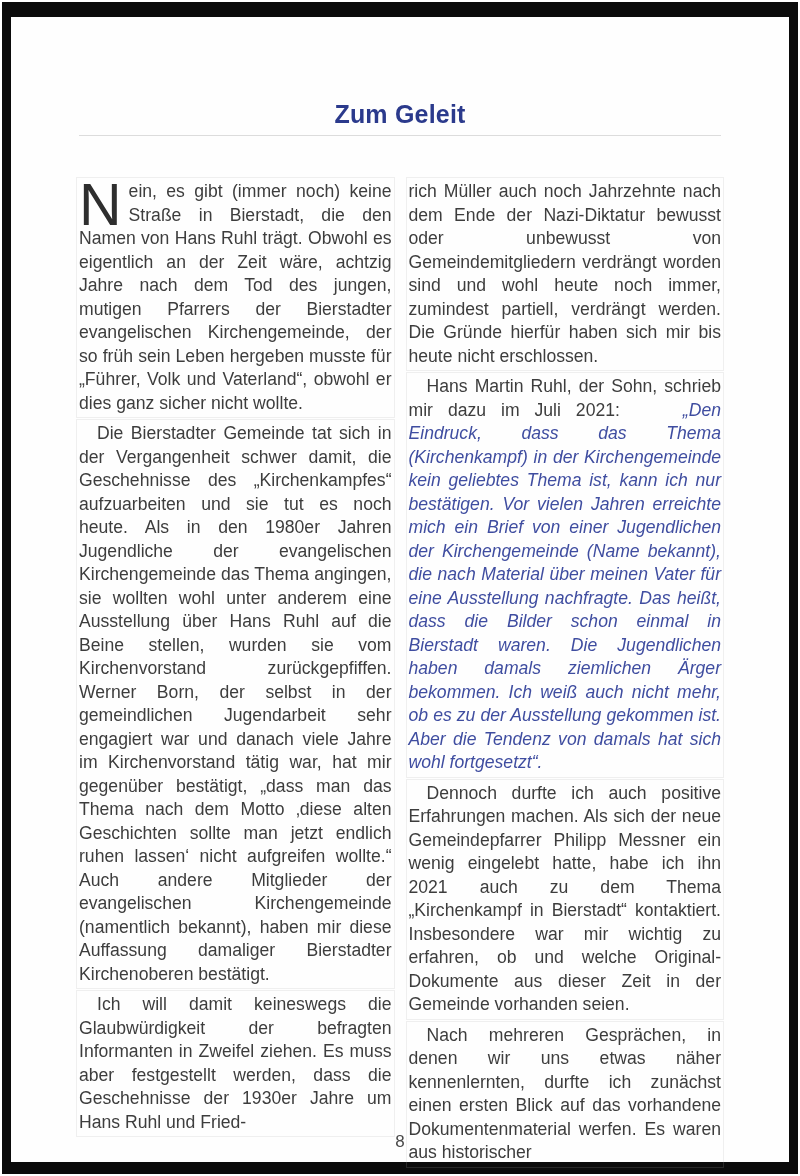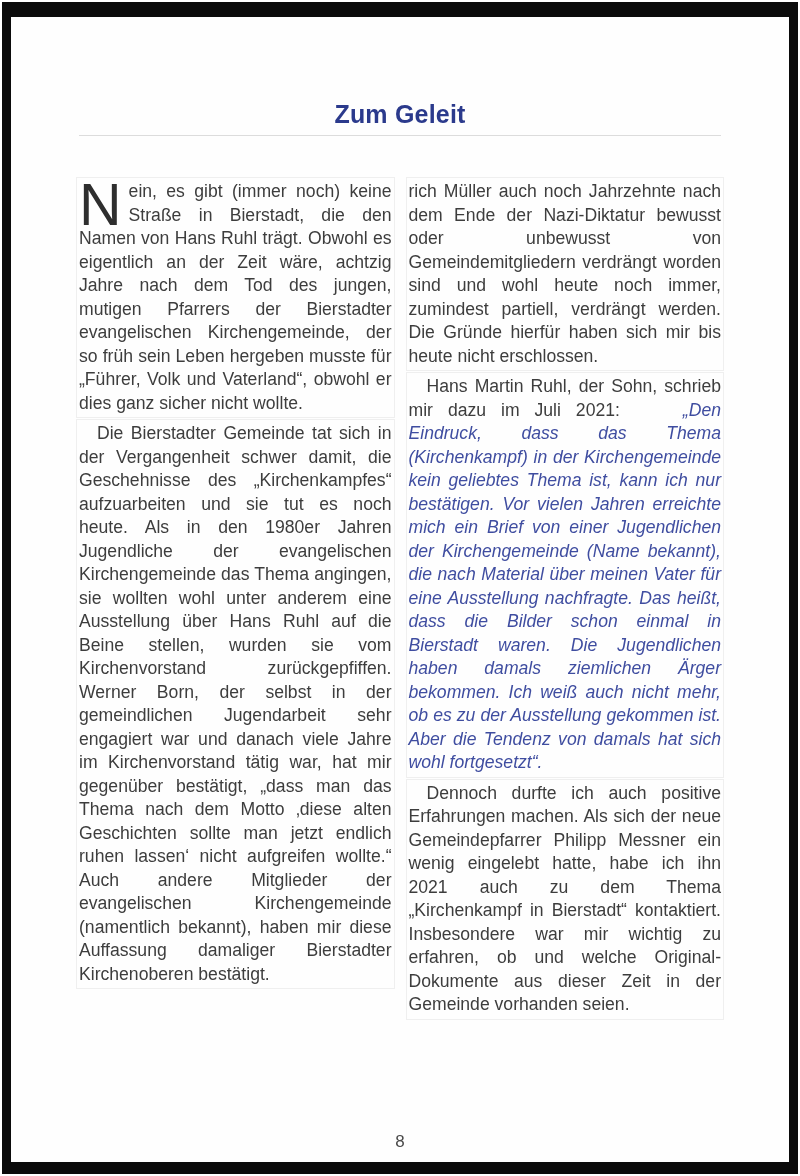--- a/index.html
+++ b/index.html
@@ -96,25 +96,27 @@
 
     <header class="page-header">
       <h1 class="page-title">Zum Geleit</h1>
       <hr class="title-rule">
     </header>
 
     <main class="columns">
       <div class="column">
           <p class="para"><span class="dropcap">N</span><span class="normal">ein, es gibt (immer noch) keine Straße in Bierstadt, die den Namen von Hans Ruhl trägt. Obwohl es eigentlich an der Zeit wäre, achtzig Jahre nach dem Tod des jungen, mutigen Pfarrers der Bierstadter evangelischen Kirchengemeinde, der so früh sein Leben hergeben musste für „Führer, Volk und Vaterland“, obwohl er dies ganz sicher nicht wollte.</span></p>
           <p class="para indent"><span class="normal">Die Bierstadter Gemeinde tat sich in der Vergangenheit schwer damit, die Geschehnisse des „Kirchenkampfes“ aufzuarbeiten und sie tut es noch heute. Als in den 1980er Jahren Jugendliche der evangelischen Kirchengemeinde das Thema angingen, sie wollten wohl unter anderem eine Ausstellung über Hans Ruhl auf die Beine stellen, wurden sie vom Kirchenvorstand zurückgepfiffen. Werner Born, der selbst in der gemeindlichen Jugendarbeit sehr engagiert war und danach viele Jahre im Kirchenvorstand tätig war, hat mir gegenüber bestätigt, „dass man das Thema nach dem Motto ‚diese alten Geschichten sollte man jetzt endlich ruhen lassen‘ nicht aufgreifen wollte.“ Auch andere Mitglieder der evangelischen Kirchengemeinde (namentlich bekannt), haben mir diese Auffassung damaliger Bierstadter Kirchenoberen bestätigt.</span></p>
+          <p class="para indent"><span class="normal">Ich will damit keineswegs die Glaubwürdigkeit der befragten Informanten in Zweifel ziehen. Es muss aber festgestellt werden, dass die Geschehnisse der 1930er Jahre um Hans Ruhl und Fried-</span></p>
         </div>
       <div class="column">
           <p class="para"><span class="normal">rich Müller auch noch Jahrzehnte nach dem Ende der Nazi-Diktatur bewusst oder unbewusst von Gemeindemitgliedern verdrängt worden sind und wohl heute noch immer, zumindest partiell, verdrängt werden. Die Gründe hierfür haben sich mir bis heute nicht erschlossen.</span></p>
           <p class="para indent"><span class="normal">Hans Martin Ruhl, der Sohn, schrieb mir dazu im Juli 2021: </span><span class="quote">„Den Eindruck, dass das Thema (Kirchenkampf) in der Kirchengemeinde kein geliebtes Thema ist, kann ich nur bestätigen. Vor vielen Jahren erreichte mich ein Brief von einer Jugendlichen der Kirchengemeinde (Name bekannt), die nach Material über meinen Vater für eine Ausstellung nachfragte. Das heißt, dass die Bilder schon einmal in Bierstadt waren. Die Jugendlichen haben damals ziemlichen Ärger bekommen. Ich weiß auch nicht mehr, ob es zu der Ausstellung gekommen ist. Aber die Tendenz von damals hat sich wohl fortgesetzt“.</span></p>
           <p class="para indent"><span class="normal">Dennoch durfte ich auch positive Erfahrungen machen. Als sich der neue Gemeindepfarrer Philipp Messner ein wenig eingelebt hatte, habe ich ihn 2021 auch zu dem Thema „Kirchenkampf in Bierstadt“ kontaktiert. Insbesondere war mir wichtig zu erfahren, ob und welche Original-Dokumente aus dieser Zeit in der Gemeinde vorhanden seien.</span></p>
+          <p class="para indent"><span class="normal">Nach mehreren Gesprächen, in denen wir uns etwas näher kennenlernten, durfte ich zunächst einen ersten Blick auf das vorhandene Dokumentenmaterial werfen. Es waren aus historischer</span></p>
         </div>
     </main>
 
     <footer class="page-footer">
       <span class="page-number">8</span>
     </footer>
 
   </div>
 </div>
 

